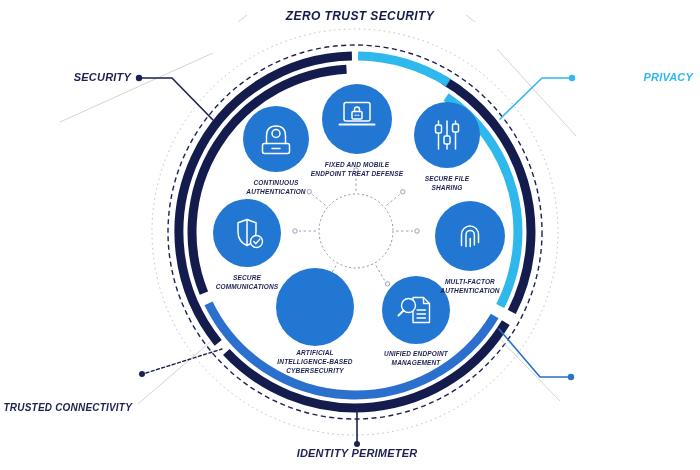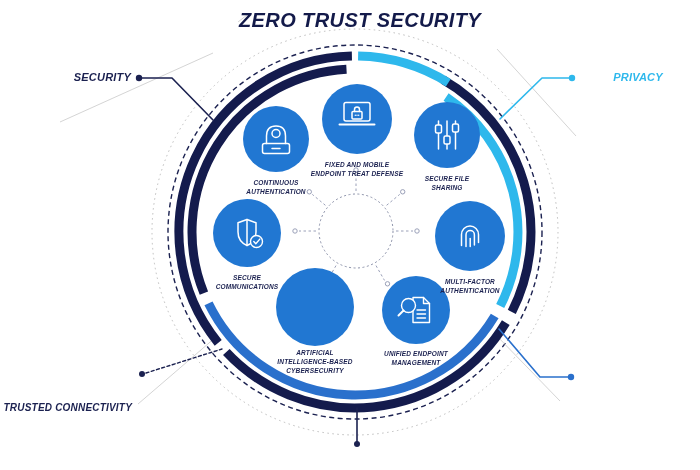--- a/index.html
+++ b/index.html
@@ -2,24 +2,24 @@
 <html><head>
 <meta charset="utf-8">
 <style>
   html,body{margin:0;padding:0;background:#ffffff;}
   .stage{
     position:relative;width:700px;height:470px;background:#ffffff;overflow:hidden;
     font-family:"Liberation Sans",sans-serif;
   }
   .stage svg{position:absolute;left:0;top:0;}
   .lbl{position:absolute;font-style:italic;font-weight:700;color:#1b2150;}
-  .title{left:150px;top:9px;width:420px;text-align:center;font-size:20px;letter-spacing:.4px;color:#131a4a;}
+  .title{left:150px;top:9px;width:420px;text-align:center;font-size:12px;letter-spacing:.4px;color:#131a4a;}
   .callout{font-size:11px;letter-spacing:.2px;}
   .co-security{left:26px;top:71px;width:105px;text-align:right;}
-  .co-privacy{left:583px;top:71px;width:110px;text-align:center;color:#2eb8ec;}
+  .co-privacy{left:583px;top:71px;width:110px;text-align:right;color:#2eb8ec;}
   .co-trusted{left:0px;top:366px;width:132px;text-align:right;font-size:10px;margin-top:36px;}
   .co-control{left:583px;top:370px;width:110px;text-align:left;color:#2a70cc;}
   .co-identity{left:257px;top:447px;width:200px;text-align:center;}
   .nodelbl{position:absolute;width:140px;text-align:center;font-style:italic;font-weight:700;
            font-size:6.5px;line-height:1.35;letter-spacing:.15px;color:#1b2150;}
 </style>
 </head>
 <body>
 
 <div class="stage">
@@ -163,20 +163,21 @@
       <path d="M 357 408 V 442" stroke="#1b2150" stroke-width="1.6"></path>
       <circle cx="357" cy="444" r="3" fill="#1b2150" stroke="none"></circle>
     </g>
   </svg>
 
   <div class="lbl title">ZERO TRUST SECURITY</div>
 
   <div class="lbl callout co-security">SECURITY</div>
   <div class="lbl callout co-privacy">PRIVACY</div>
   <div class="lbl callout co-trusted">TRUSTED CONNECTIVITY</div>
+  <div class="lbl callout co-identity">IDENTITY PERIMETER</div>
 
   <div class="nodelbl" style="left:206px;top:179px;">
     <div>CONTINUOUS</div>
     <div>AUTHENTICATION</div>
   </div>
   <div class="nodelbl" style="left:287px;top:161px;">
     <div>FIXED AND MOBILE</div>
     <div>ENDPOINT TREAT DEFENSE</div>
   </div>
   <div class="nodelbl" style="left:377px;top:175px;">

